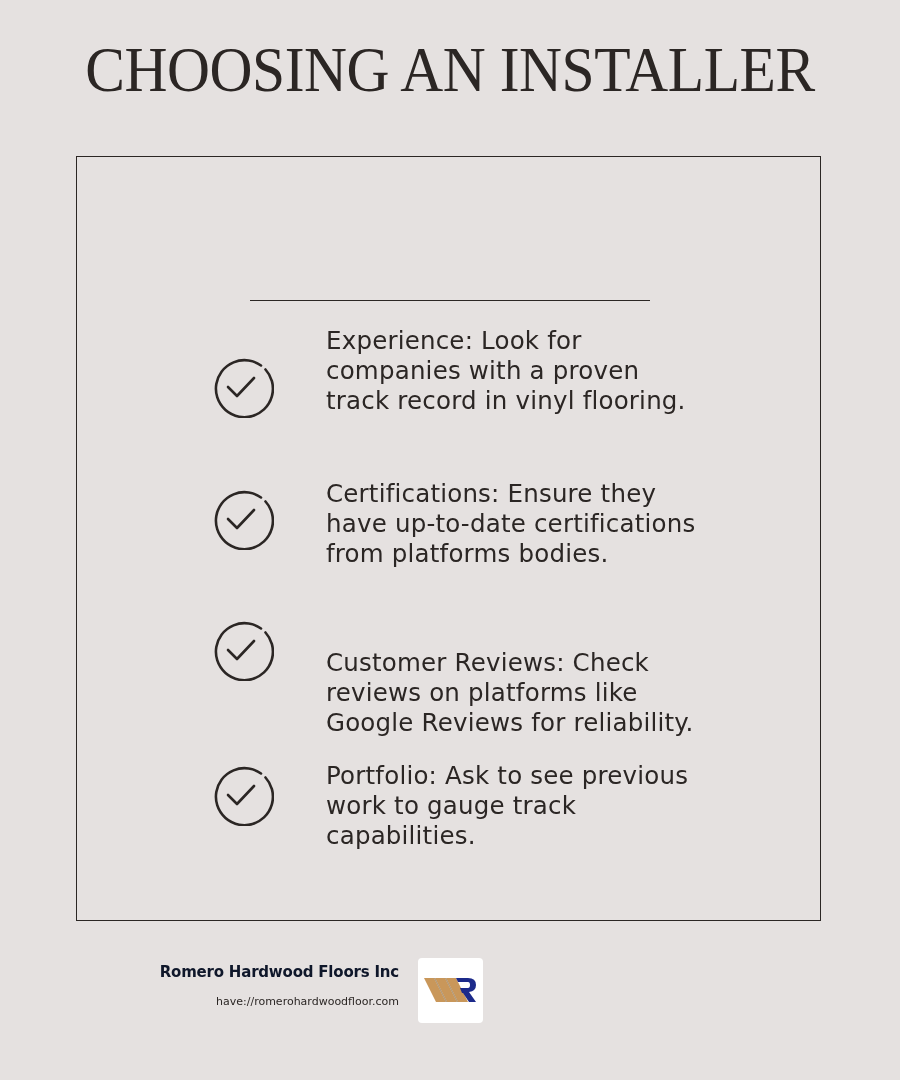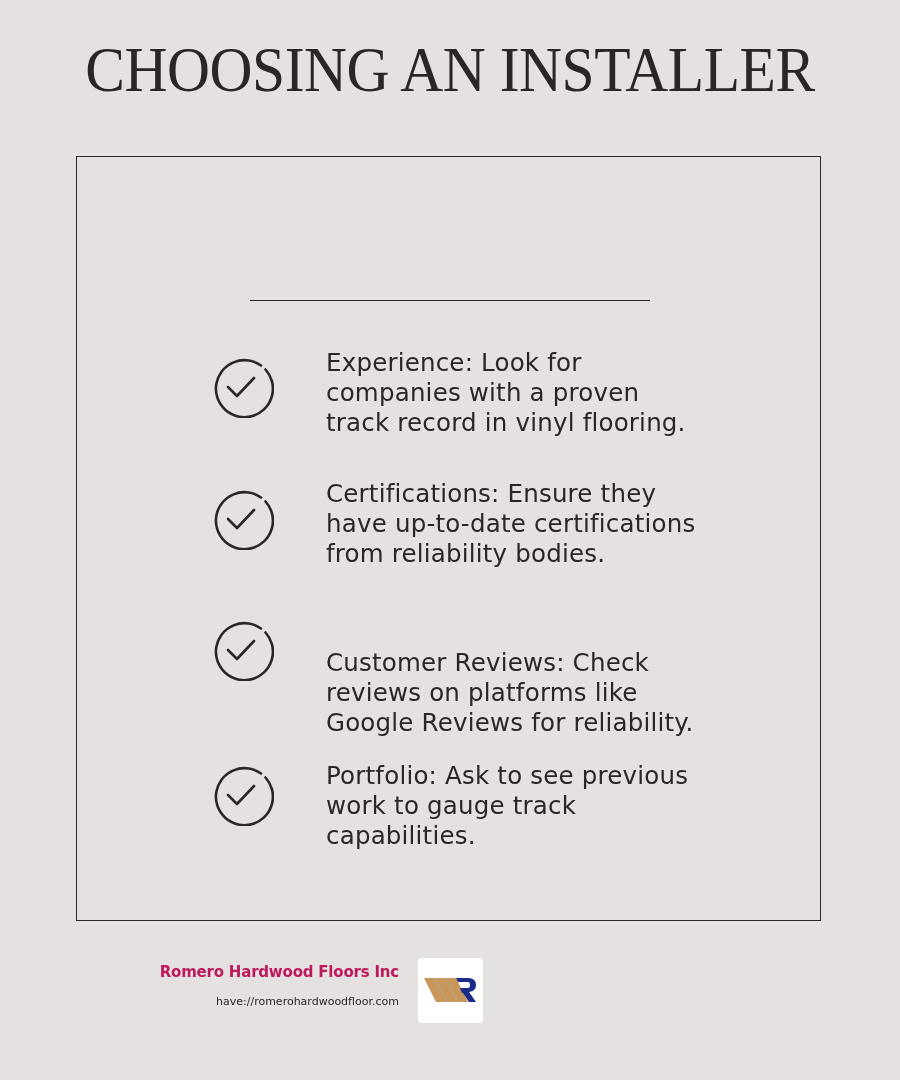--- a/index.html
+++ b/index.html
@@ -68,21 +68,21 @@
       letter-spacing: 0.2px;
       white-space: pre-line;
     }
     .footer-company {
       position: absolute;
       right: 501px;
       top: 963px;
       font-family: "DejaVu Sans", sans-serif;
       font-weight: bold;
       font-size: 15px;
-      color: #be185d;
+      color: #0f172a;
       white-space: nowrap;
       letter-spacing: -0.2px;
     }
     .footer-url {
       position: absolute;
       right: 501px;
       top: 995px;
       font-family: "DejaVu Sans", sans-serif;
       font-size: 11px;
       color: #2b2624;
@@ -110,33 +110,33 @@
 
 <div class="frame"></div>
 
 <div class="divider"></div>
 
 <div class="item" style="top:0;">
   <svg class="check" style="top:356px;" viewBox="0 0 62 62">
     <path d="M 49 9.5 A 28.5 28.5 0 1 0 53.5 13.5" fill="none" stroke="#2b2624" stroke-width="2.6" stroke-linecap="round"></path>
     <polyline points="16,31 25,40 42,22" fill="none" stroke="#2b2624" stroke-width="2.6" stroke-linecap="round" stroke-linejoin="round"></polyline>
   </svg>
-  <div class="item-text" style="top:348px;">Experience: Look for
+  <div class="item-text" style="top:326px;">Experience: Look for
 companies with a proven
 track record in vinyl flooring.</div>
 </div>
 
 <div class="item" style="top:0;">
   <svg class="check" style="top:488px;" viewBox="0 0 62 62">
     <path d="M 49 9.5 A 28.5 28.5 0 1 0 53.5 13.5" fill="none" stroke="#2b2624" stroke-width="2.6" stroke-linecap="round"></path>
     <polyline points="16,31 25,40 42,22" fill="none" stroke="#2b2624" stroke-width="2.6" stroke-linecap="round" stroke-linejoin="round"></polyline>
   </svg>
   <div class="item-text" style="top:479px;">Certifications: Ensure they
 have up-to-date certifications
-from reliability bodies.</div>
+from platforms bodies.</div>
 </div>
 
 <div class="item" style="top:0;">
   <svg class="check" style="top:619px;" viewBox="0 0 62 62">
     <path d="M 49 9.5 A 28.5 28.5 0 1 0 53.5 13.5" fill="none" stroke="#2b2624" stroke-width="2.6" stroke-linecap="round"></path>
     <polyline points="16,31 25,40 42,22" fill="none" stroke="#2b2624" stroke-width="2.6" stroke-linecap="round" stroke-linejoin="round"></polyline>
   </svg>
   <div class="item-text" style="top:608px;margin-top:40px;">Customer Reviews: Check
 reviews on platforms like
 Google Reviews for reliability.</div>

